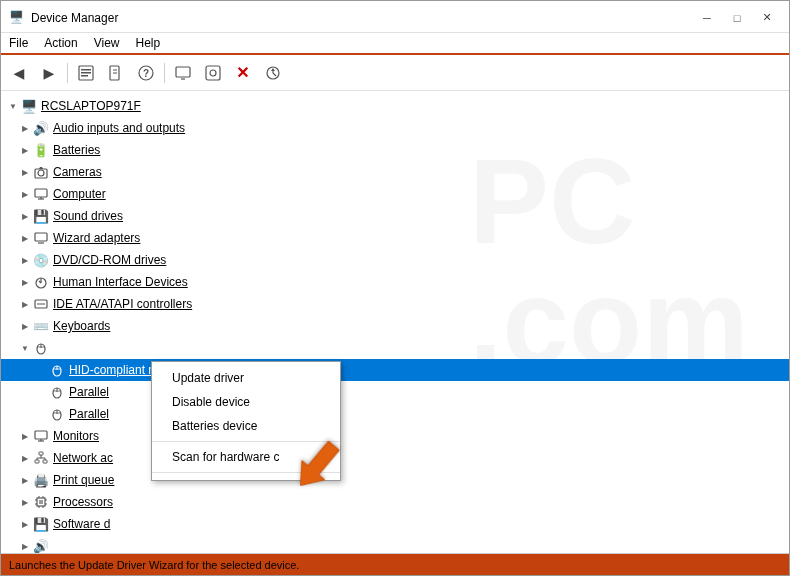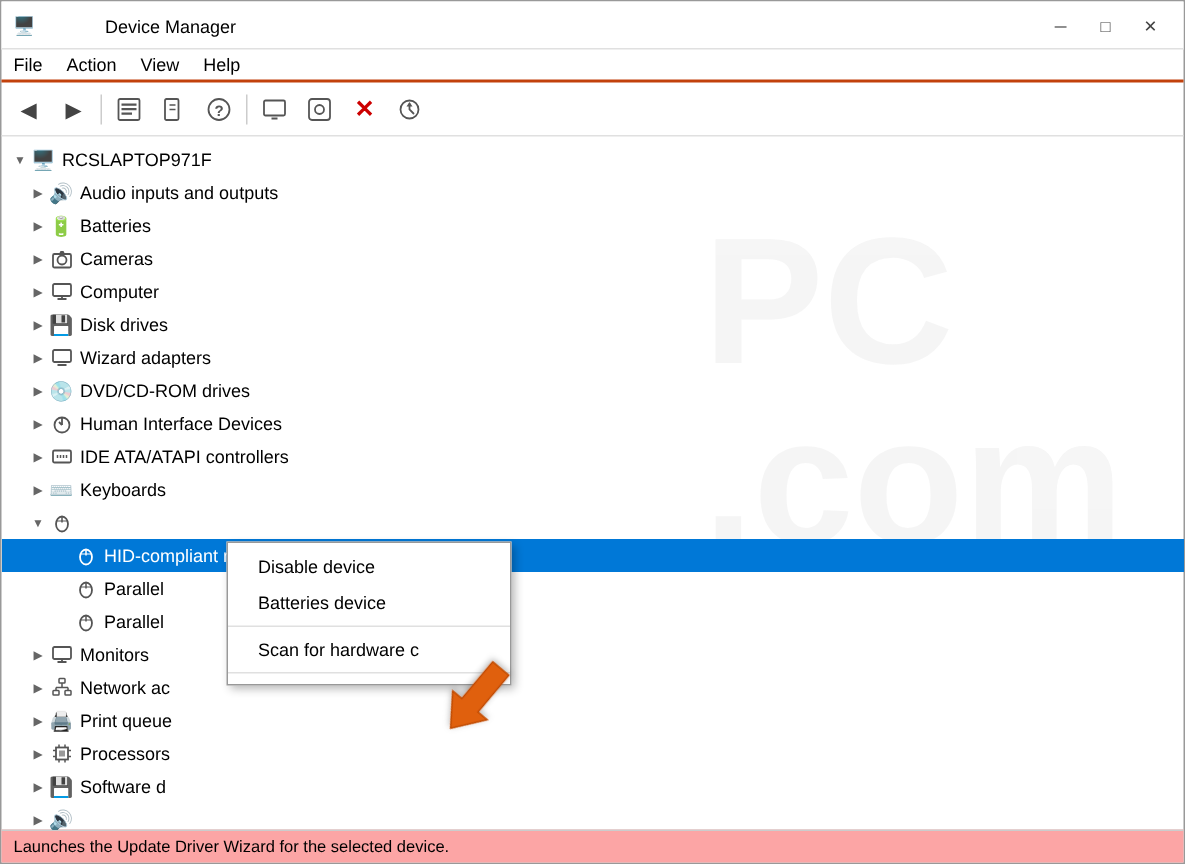--- a/index.html
+++ b/index.html
@@ -34,21 +34,20 @@
       align-items: center;
       gap: 6px;
     }
     .title-icon {
       width: 16px;
       height: 16px;
     }
     .title-text {
       font-size: 12px;
       color: #000;
-      margin-left: 39px;
     }
     .title-controls {
       display: flex;
       gap: 2px;
     }
     .title-btn {
       width: 28px;
       height: 22px;
       background: none;
       border: none;
@@ -138,20 +137,21 @@
       margin-right: 4px;
       display: flex;
       align-items: center;
       justify-content: center;
       font-size: 13px;
       flex-shrink: 0;
     }
     .item-text {
       font-size: 12px;
       color: #000;
+      text-decoration: underline;
     }
     .indent-1 { padding-left: 16px; }
     .indent-2 { padding-left: 32px; }
     
     .watermark {
       position: absolute;
       right: 40px;
       top: 50px;
       opacity: 0.08;
       pointer-events: none;
@@ -197,21 +197,21 @@
       pointer-events: none;
     }
     .status-bar {
       height: 22px;
       border-top: 1px solid #ccc;
       display: flex;
       align-items: center;
       padding: 0 8px;
       font-size: 11px;
       color: #000;
-      background: #fca5a5;
+      background: #c2410c;
     }
   </style>
 </head>
 <body>
 
 <div class="window">
 
   <div class="title-bar">
     <div class="title-left">
       <span class="title-icon">🖥️</span>
@@ -323,21 +323,21 @@
               <line x1="4" y1="12" x2="10" y2="12" stroke="#555" stroke-width="1.2"></line>
               <line x1="7" y1="10" x2="7" y2="12" stroke="#555" stroke-width="1.2"></line>
             </svg>
         </span>
         <span class="item-text">Computer</span>
       </div>
 
       <div class="tree-item indent-1">
         <span class="expand-icon">▶</span>
         <span class="item-icon">💾</span>
-        <span class="item-text">Disk drives</span>
+        <span class="item-text">Sound drives</span>
       </div>
 
       <div class="tree-item indent-1">
         <span class="expand-icon">▶</span>
         <span class="item-icon">
           <svg width="14" height="14" viewBox="0 0 14 14">
               <rect x="1" y="2" width="12" height="8" rx="1" fill="none" stroke="#555" stroke-width="1.2"></rect>
               <line x1="4" y1="12" x2="10" y2="12" stroke="#555" stroke-width="1.2"></line>
             </svg>
         </span>
@@ -489,20 +489,21 @@
       </div>
 
       <div class="tree-item indent-1">
         <span class="expand-icon">▶</span>
         <span class="item-icon">🔊</span>
       </div>
 
     </div>
 
     <div class="context-menu">
+      <div class="ctx-item">Update driver</div>
       <div class="ctx-item">Disable device</div>
       <div class="ctx-item">Batteries device</div>
       <div class="ctx-divider"></div>
       <div class="ctx-item">Scan for hardware c</div>
       <div class="ctx-divider"></div>
     </div>
 
     <svg class="arrow-img" viewBox="0 0 80 80" xmlns="http://www.w3.org/2000/svg">
       <defs>
         <filter id="shadow" x="-20%" y="-20%" width="140%" height="140%">

